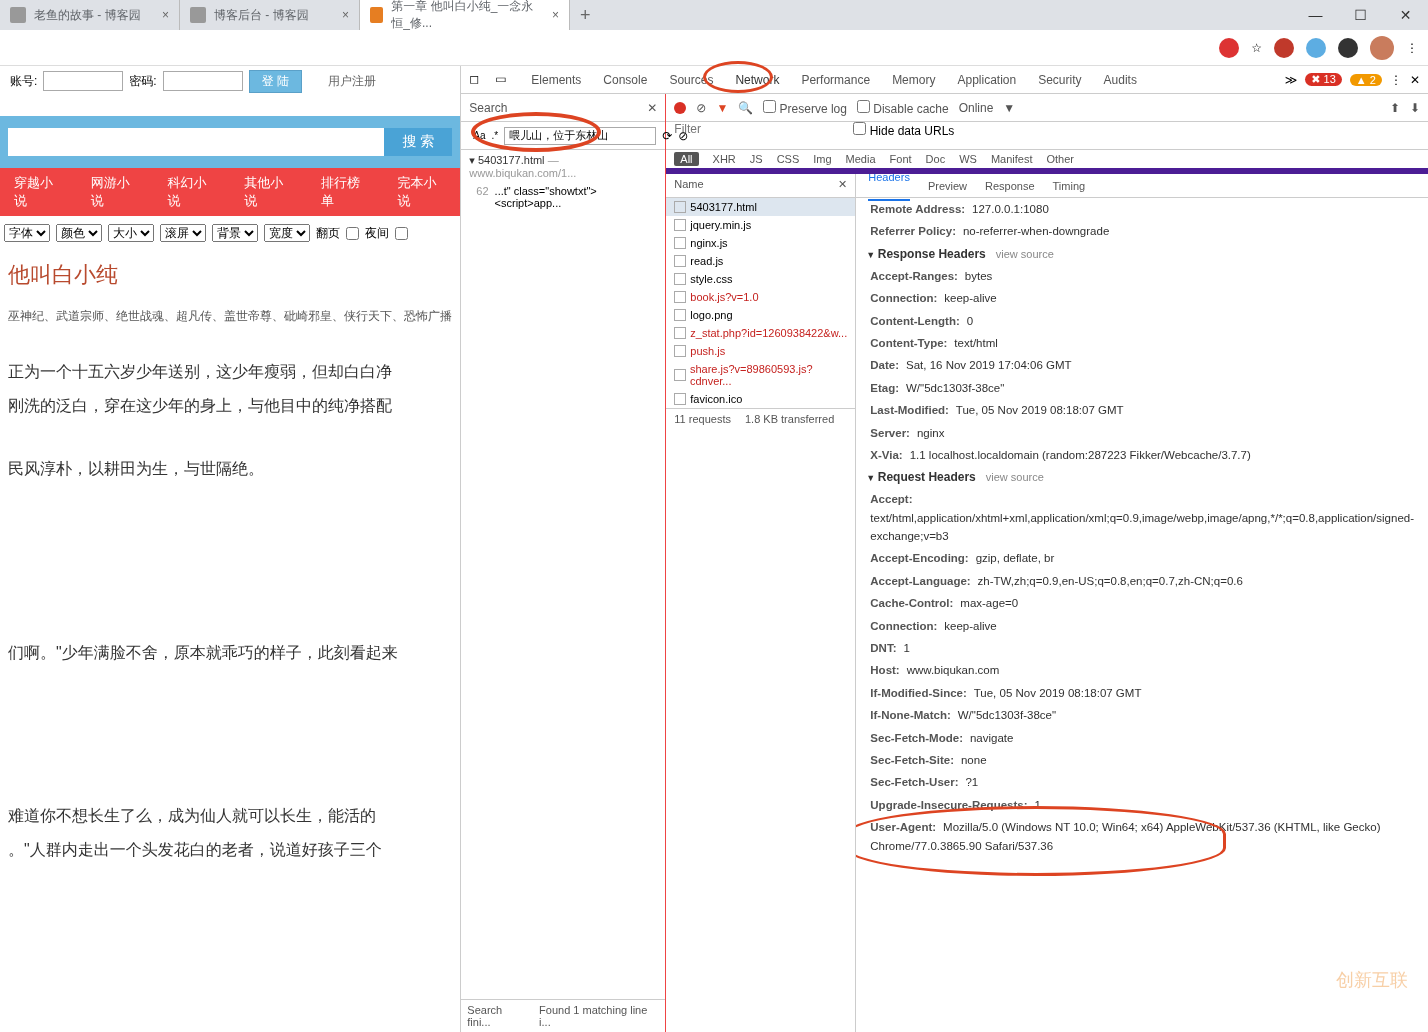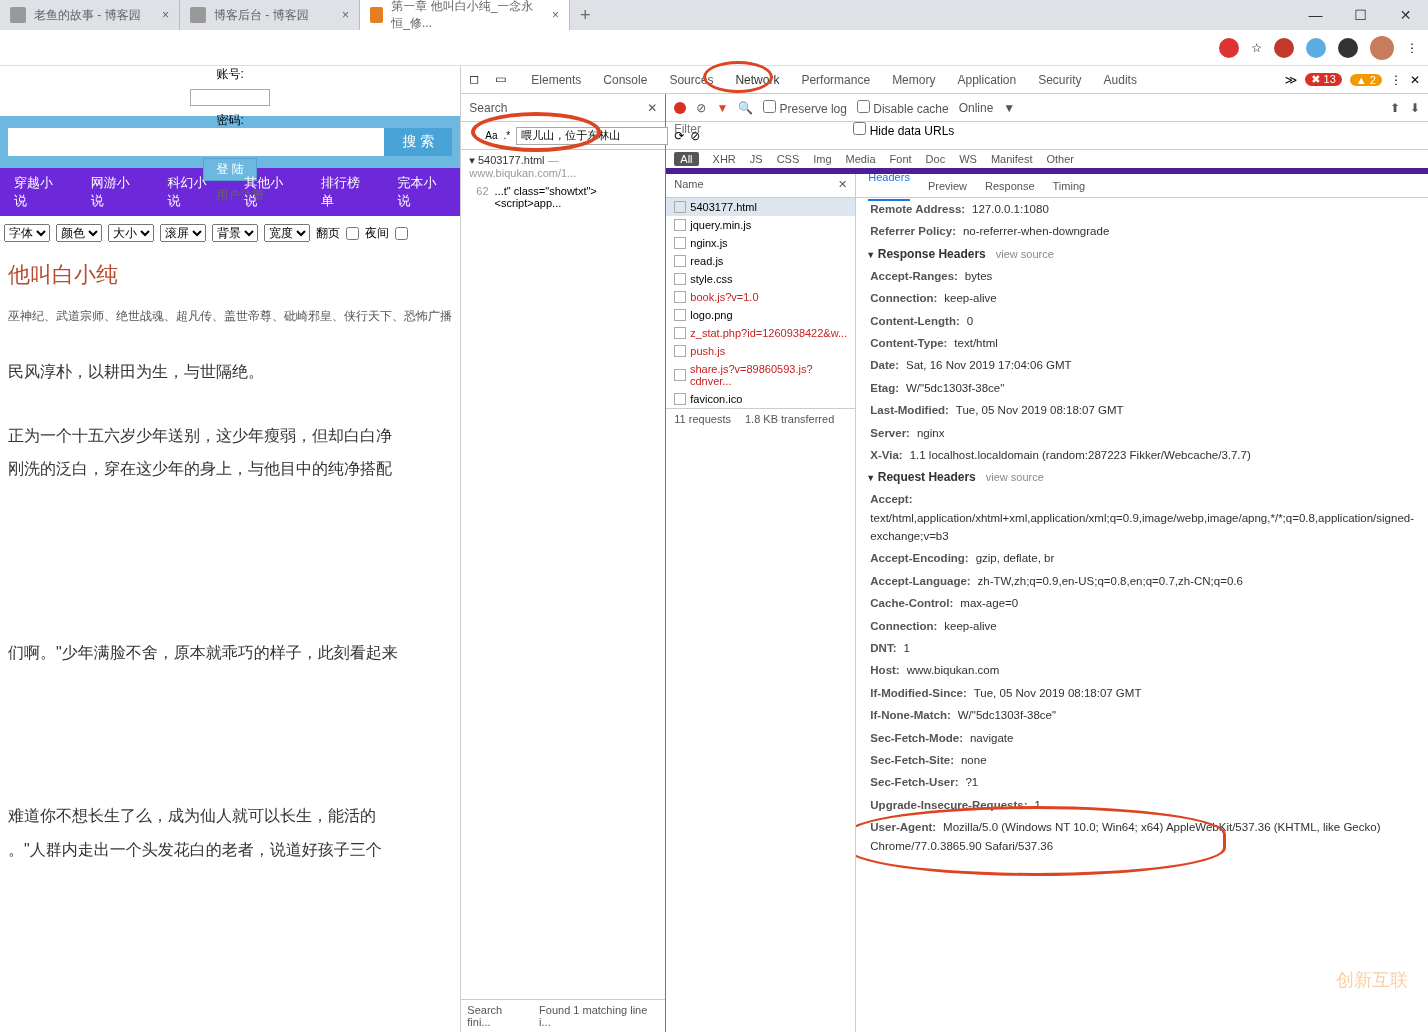--- a/index.html
+++ b/index.html
@@ -10,27 +10,27 @@
 .tab .ico { width: 16px; height: 16px; display: inline-block; background: #999; border-radius: 2px; }
 .tab .close { margin-left: auto; color: #666; cursor: pointer; }
 .newtab { padding: 0 10px; font-size: 18px; color: #666; }
 .winbtns { margin-left: auto; display: flex; }
 .winbtn { width: 45px; height: 30px; display: flex; align-items: center; justify-content: center; font-size: 14px; color: #333; }
 .omnibar { height: 36px; background: #fff; border-bottom: 1px solid #ddd; display: flex; align-items: center; justify-content: flex-end; padding: 0 10px; gap: 12px; }
 .extico { width: 20px; height: 20px; border-radius: 50%; background: #888; display: inline-block; }
 .avatar { width: 24px; height: 24px; border-radius: 50%; background: #c97c5d; }
 .main { display: flex; height: calc(100% - 66px); }
 .page { width: 507px; border-right: 1px solid #ccc; overflow: hidden; position: relative; }
-.loginbar { height: 30px; display: flex; align-items: center; padding: 0 10px; gap: 6px; font-size: 12px; flex-direction: column; }
+.loginbar { height: 30px; display: flex; align-items: center; padding: 0 10px; gap: 6px; font-size: 12px; }
 .loginbar input { border: 1px solid #aaa; height: 20px; width: 80px; padding: 0 4px; }
 .loginbtn { background: #6cb8e0; color: #fff; padding: 2px 12px; border: 1px solid #5aa0c8; }
 .searchwrap { background: #6cb8e0; padding: 12px 8px; display: flex; }
 .searchwrap input { flex: 1; height: 28px; border: none; padding: 0 6px; }
 .searchbtn { background: #4aa3d6; color: #fff; padding: 0 18px; font-size: 14px; border: none; }
-.navbar { background: #6d28d9; display: flex; padding: 6px 0; }
+.navbar { background: #ef4444; display: flex; padding: 6px 0; }
 .navbar span { color: #fff; font-size: 13px; padding: 0 14px; }
 .toolbar { padding: 8px 4px; display: flex; gap: 6px; flex-wrap: wrap; align-items: center; }
 .toolbar select { font-size: 12px; }
 .content { padding: 10px 8px; }
 .title { color: #b84a2e; font-size: 22px; margin-bottom: 18px; }
 .tags { font-size: 12px; color: #555; margin-bottom: 30px; }
 .para { font-size: 16px; color: #333; line-height: 2.1; margin-bottom: 30px; }
 .devtools { flex: 1; display: flex; flex-direction: column; background: #fff; }
 .dtabs { height: 28px; border-bottom: 1px solid #ccc; display: flex; align-items: center; padding: 0 8px; gap: 2px; position: relative; }
 .dicon { width: 16px; height: 16px; display: inline-block; margin-right: 8px; }
@@ -38,21 +38,21 @@
 .dtab.active { color: #333; }
 .circle-red { position: absolute; border: 3px solid #d42; border-radius: 50%; pointer-events: none; }
 .dtabs .circle-red { width: 70px; height: 32px; left: 242px; top: -5px; }
 .dt-right { margin-left: auto; display: flex; gap: 8px; align-items: center; }
 .badge-err { background: #d93025; color: #fff; border-radius: 8px; padding: 0 6px; font-size: 11px; }
 .badge-warn { background: #f29900; color: #fff; border-radius: 8px; padding: 0 6px; font-size: 11px; }
 .dtbody { flex: 1; display: flex; }
 .searchpane { width: 205px; border-right: 1px solid #ef4444; display: flex; flex-direction: column; }
 .sphdr { height: 28px; border-bottom: 1px solid #ccc; display: flex; align-items: center; padding: 0 8px; font-size: 12px; color: #555; }
 .sphdr .x { margin-left: auto; }
-.spbar { height: 28px; border-bottom: 1px solid #ccc; display: flex; align-items: center; padding: 0 24px; gap: 6px; position: relative; }
+.spbar { height: 28px; border-bottom: 1px solid #ccc; display: flex; align-items: center; padding: 0 12px; gap: 6px; position: relative; }
 .spbar input { flex: 1; border: 1px solid #aaa; height: 18px; font-size: 11px; padding: 0 4px; }
 .spbar .circle-red { width: 130px; height: 40px; left: 10px; top: -10px; border-width: 4px; }
 .spresult { flex: 1; font-size: 11px; overflow: hidden; }
 .spfile { padding: 4px 8px; color: #333; }
 .spfile .url { color: #999; }
 .spline { padding: 2px 8px; display: flex; gap: 6px; }
 .spline .ln { color: #999; width: 20px; text-align: right; }
 .spft { border-top: 1px solid #ccc; padding: 4px 6px; font-size: 11px; color: #555; display: flex; gap: 12px; }
 .netpane { flex: 1; display: flex; flex-direction: column; }
 .netbar { height: 28px; border-bottom: 1px solid #ccc; display: flex; align-items: center; padding: 0 8px; gap: 10px; font-size: 12px; color: #555; }
@@ -151,22 +151,22 @@
       <select><option>背景</option></select>
       <select><option>宽度</option></select>
       <span>翻页</span>
         <input type="checkbox" style="">
       <span>夜间</span>
         <input type="checkbox" style="">
     </div>
     <div class="content">
       <div class="title">他叫白小纯</div>
       <div class="tags">巫神纪、武道宗师、绝世战魂、超凡传、盖世帝尊、砒崎邪皇、侠行天下、恐怖广播</div>
+      <div class="para"><span>正为一个十五六岁少年送别，这少年瘦弱，但却白白净</span><br><span>刚洗的泛白，穿在这少年的身上，与他目中的纯净搭配</span></div>
       <div class="para">民风淳朴，以耕田为生，与世隔绝。</div>
-      <div class="para"><span>正为一个十五六岁少年送别，这少年瘦弱，但却白白净</span><br><span>刚洗的泛白，穿在这少年的身上，与他目中的纯净搭配</span></div>
       <div style="height:120px"></div>
       <div class="para">们啊。"少年满脸不舍，原本就乖巧的样子，此刻看起来</div>
       <div style="height:100px"></div>
       <div class="para"><span>难道你不想长生了么，成为仙人就可以长生，能活的</span><br><span>。"人群内走出一个头发花白的老者，说道好孩子三个</span></div>
     </div>
   </div>
 
   <div class="devtools">
     <div class="dtabs">
       <span class="dicon">◻</span>

